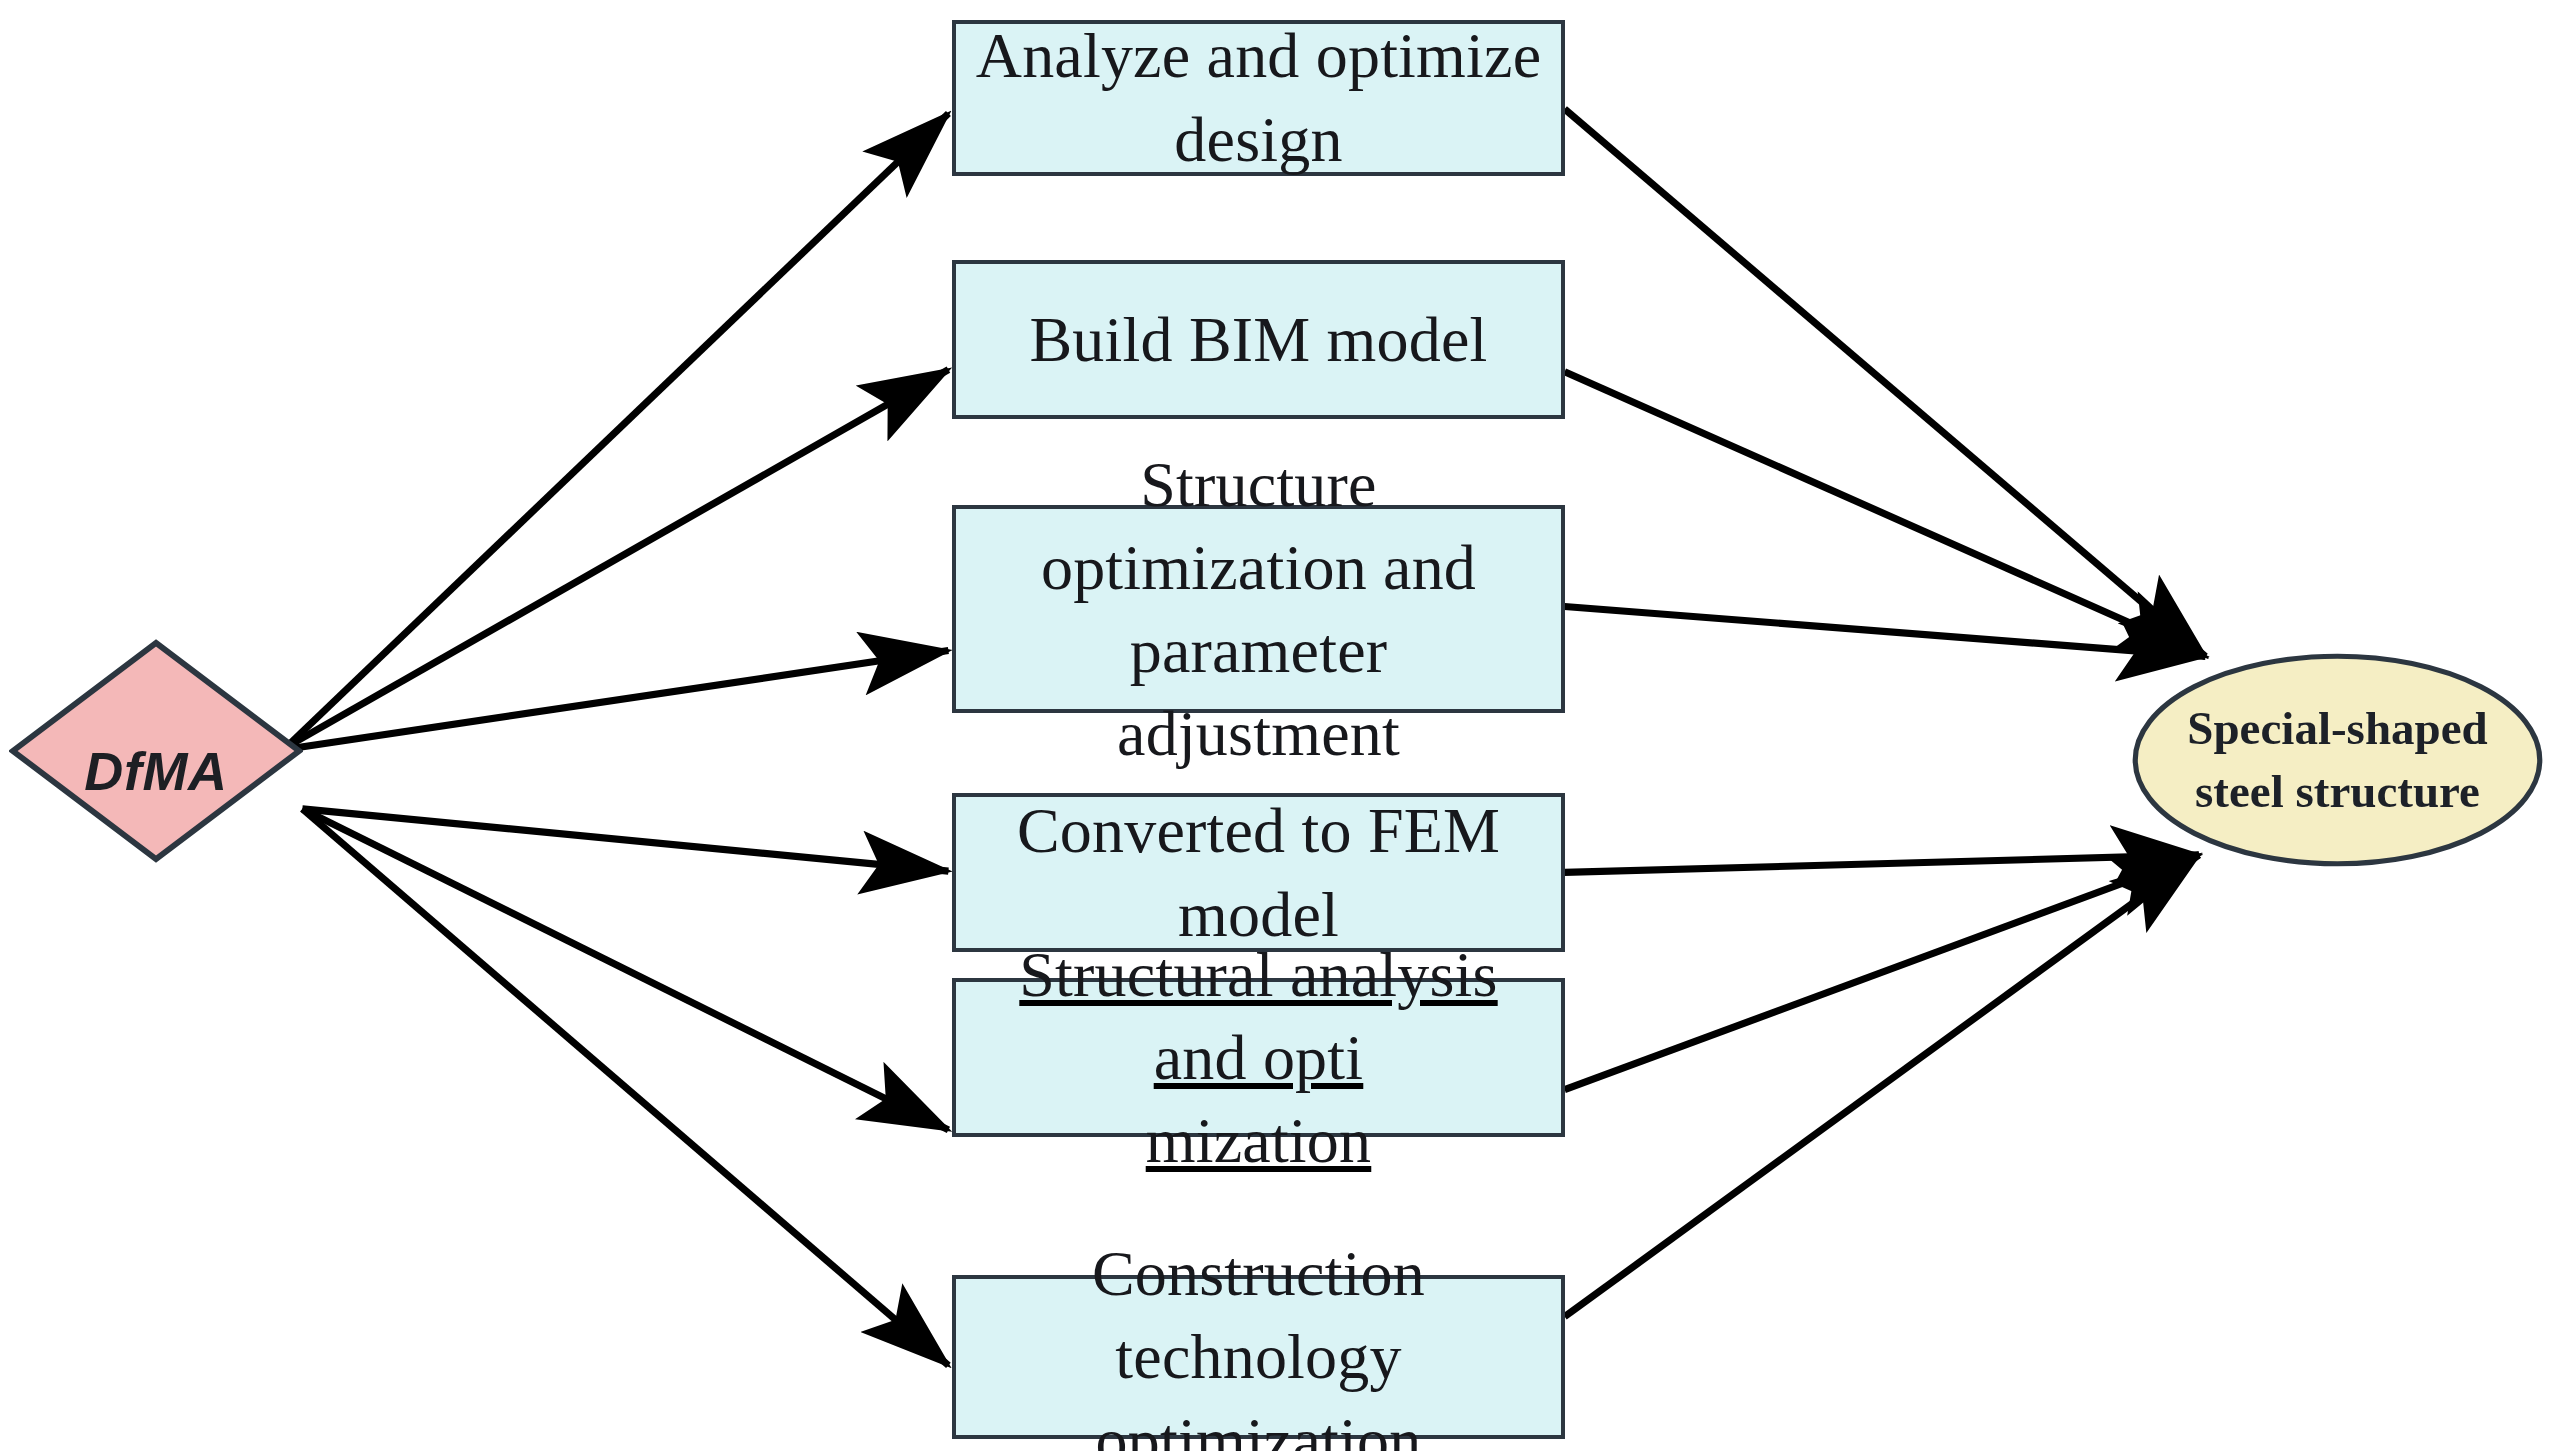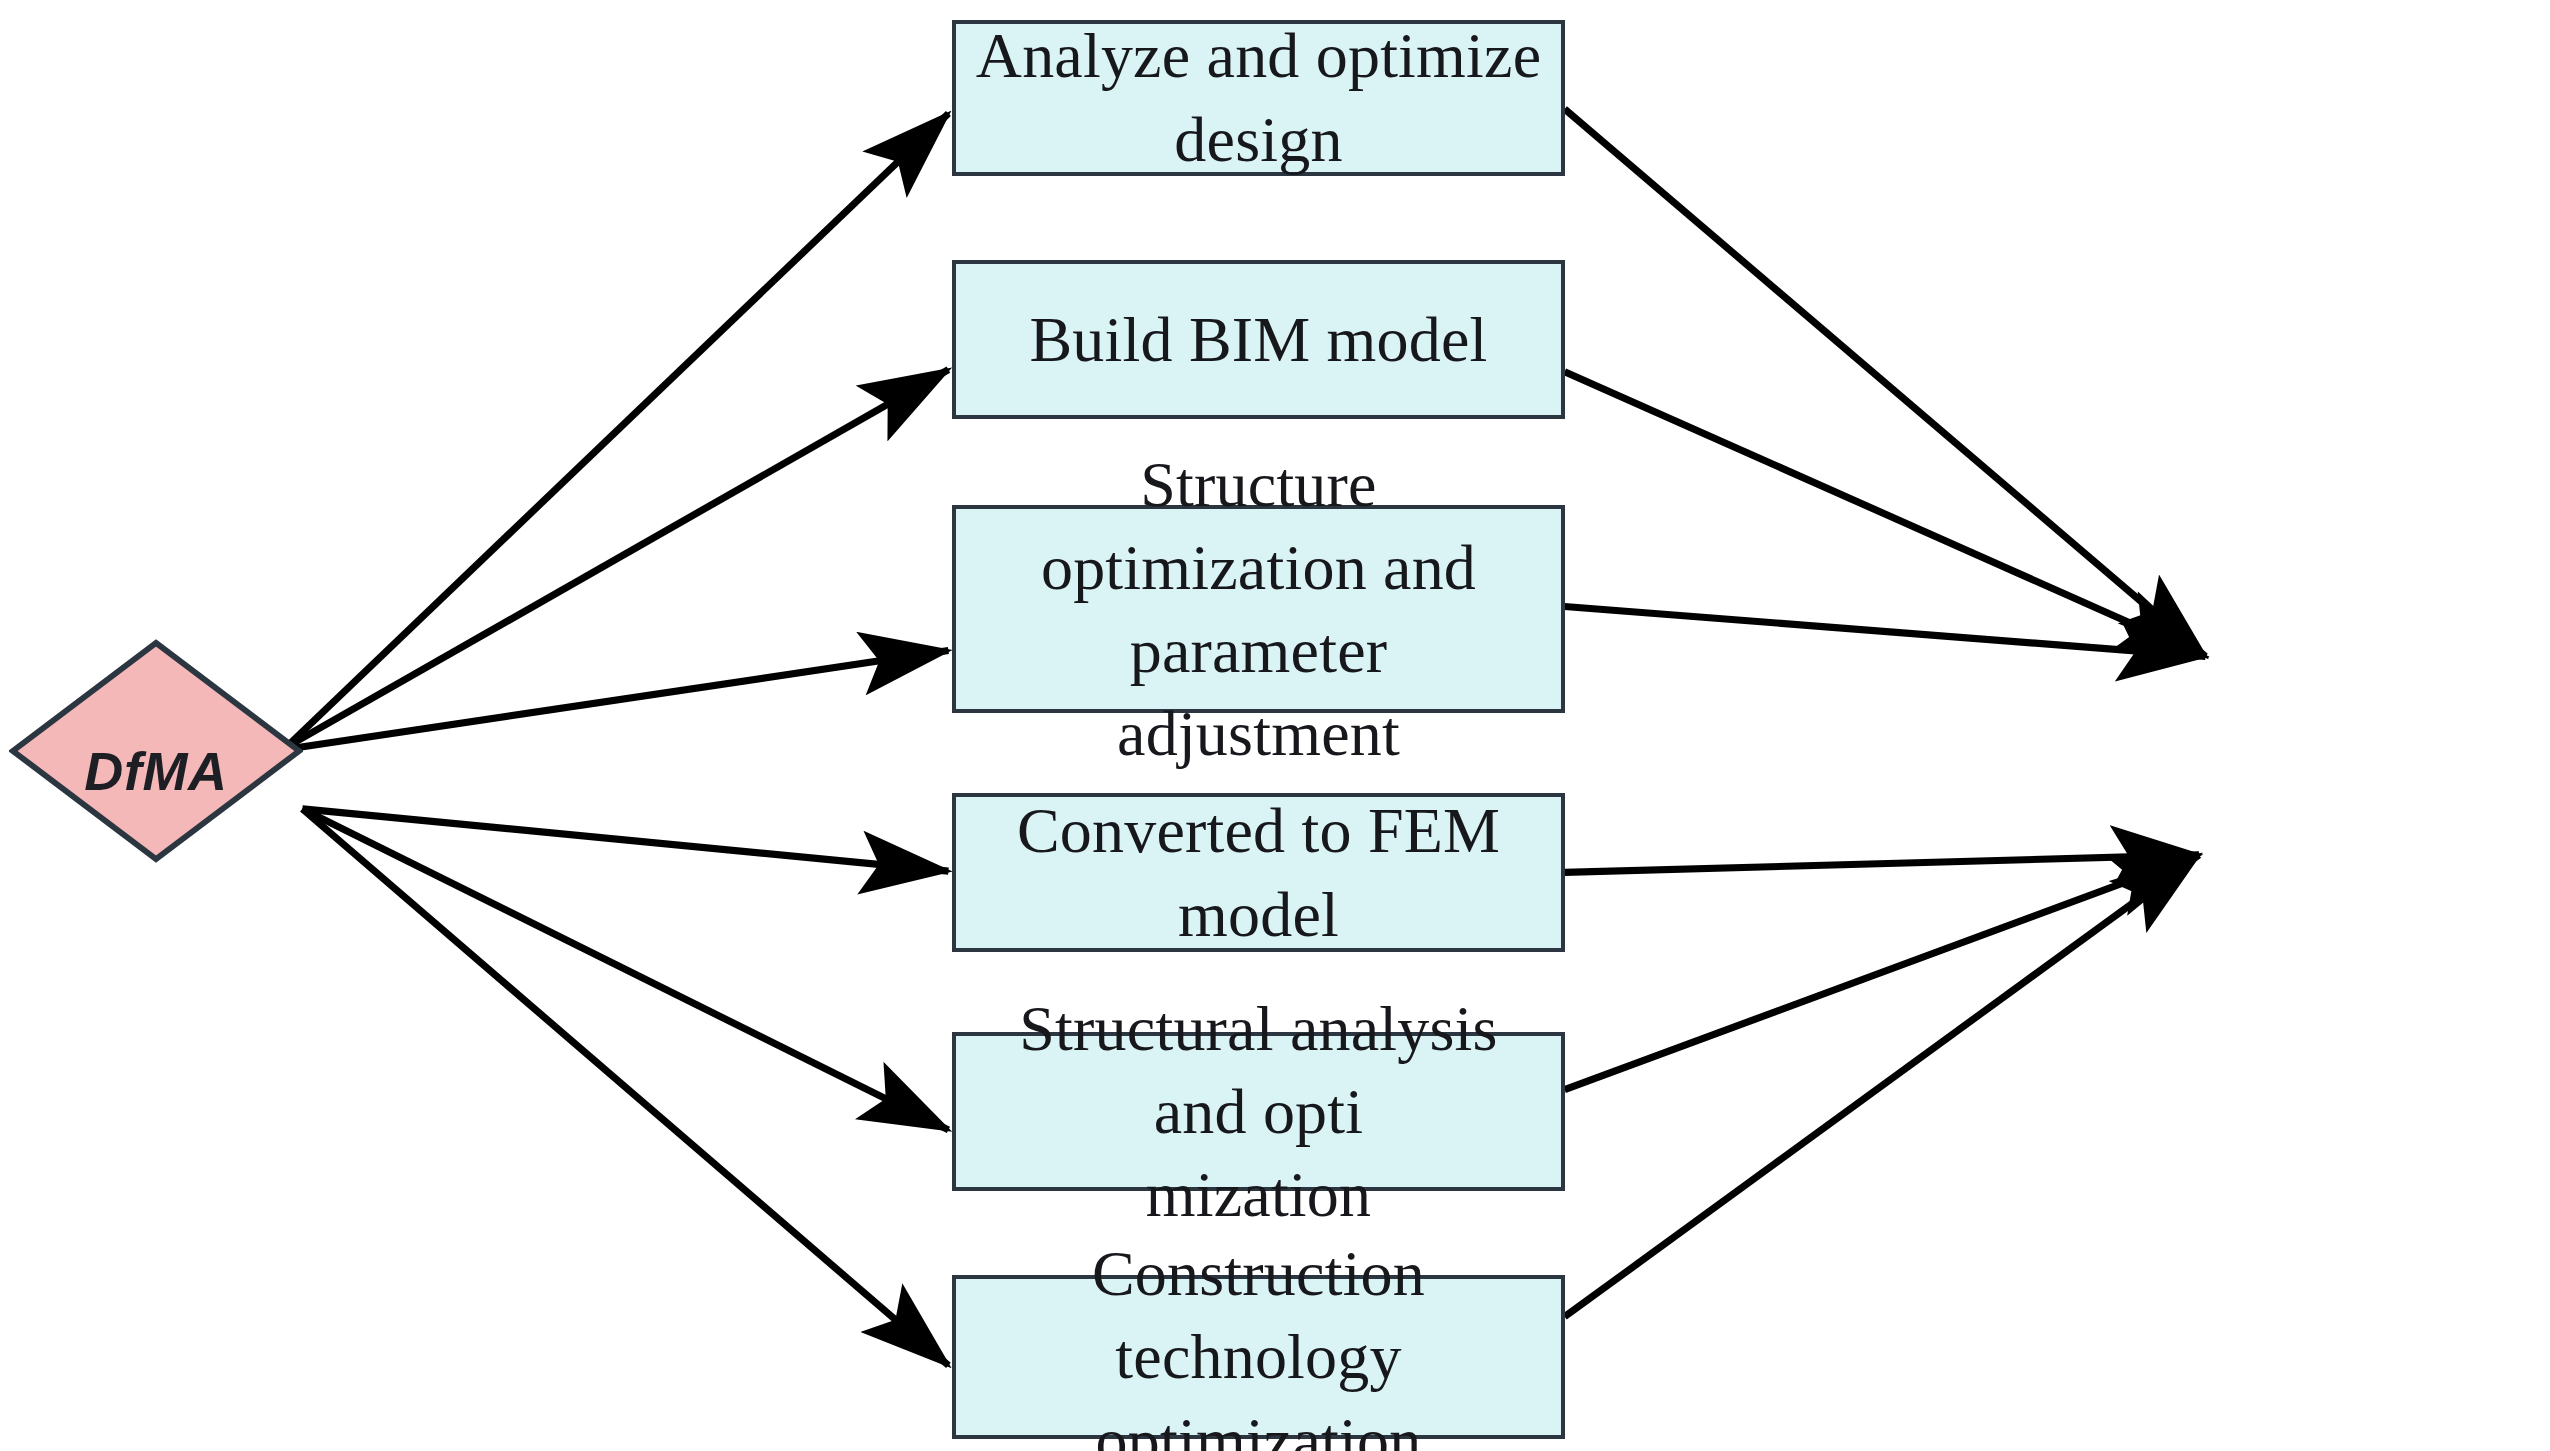--- a/index.html
+++ b/index.html
@@ -147,25 +147,32 @@
     <span class="box-label">Structure optimization and
 parameter
 adjustment</span>
   </div>
 
   <div class="node process-box" id="box-4" style="left:952px; top:793px; width:613px; height:159px;">
     <span class="box-label">Converted to FEM
 model</span>
   </div>
 
-  <div class="node process-box" id="box-5" style="left:952px; top:1032px; width:613px; height:159px;">
+  <div class="node process-box" id="box-5" style="left:952px; top:978px; width:613px; height:159px;text-decoration:underline;">
     <span class="box-label">Structural analysis and opti
 mization</span>
   </div>
 
   <div class="node process-box" id="box-6" style="left:952px; top:1275px; width:613px; height:164px;">
     <span class="box-label">Construction technology
 optimization</span>
   </div>
 
+  <div class="node" id="result-node">
+    <svg class="ellipse-shape" viewBox="0 0 634 330" preserveAspectRatio="none" xmlns="http://www.w3.org/2000/svg">
+      <ellipse cx="317" cy="165" rx="312" ry="160" fill="#f5eec4" stroke="#2c3640" stroke-width="8"></ellipse>
+    </svg>
+    <span class="node-label">Special-shaped
+steel structure</span>
+  </div>
 
 </div>
 
 
 </body></html>

